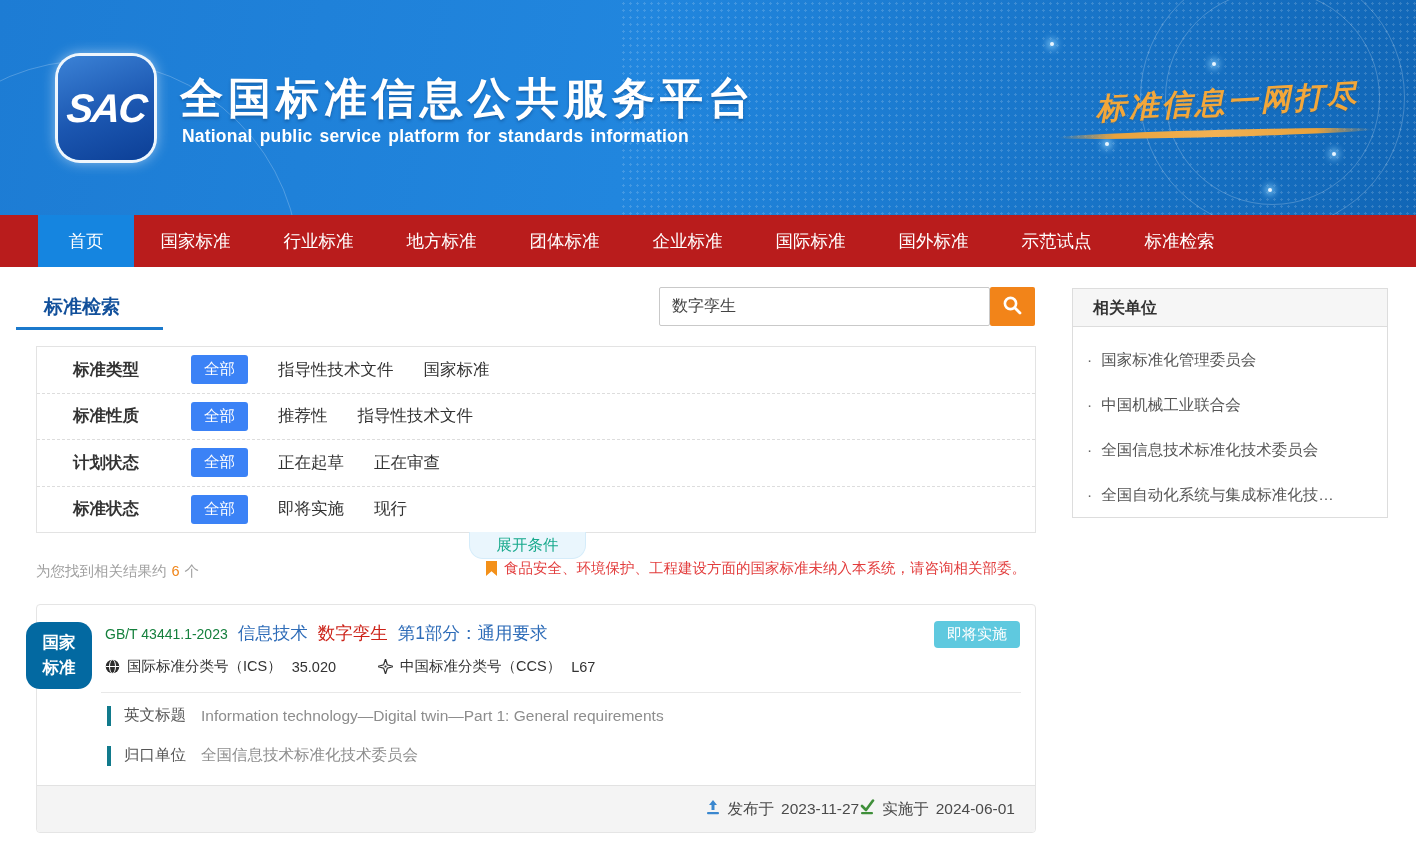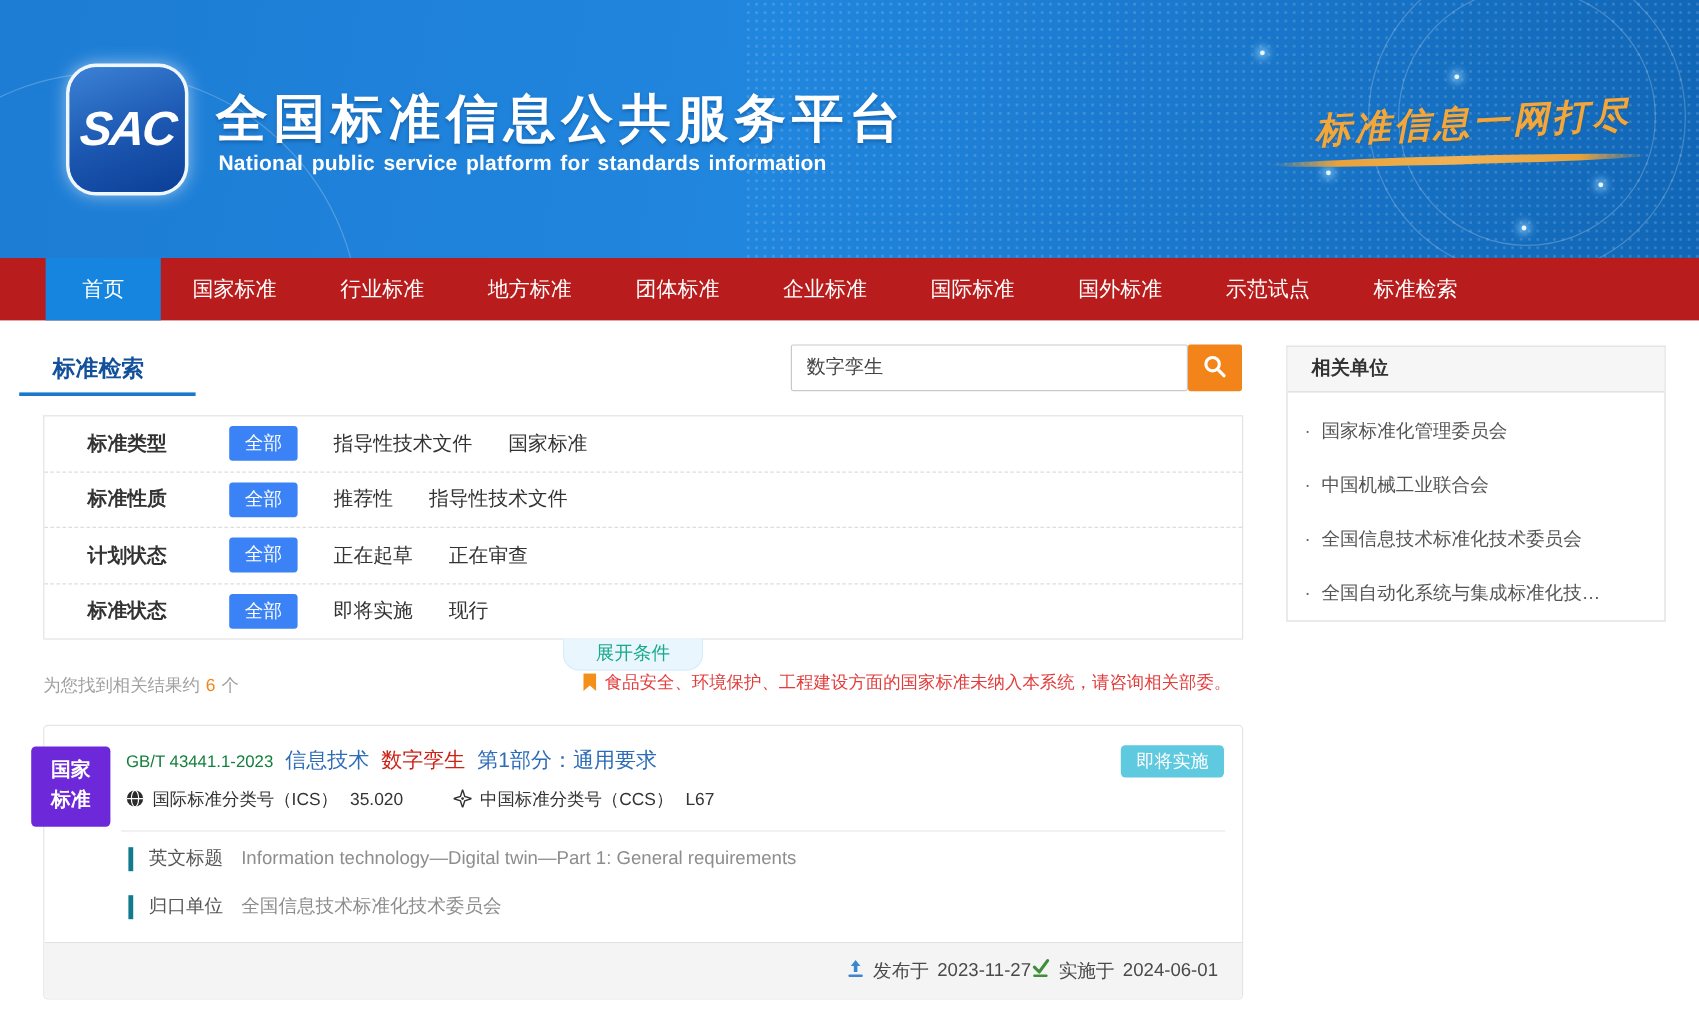--- a/index.html
+++ b/index.html
@@ -67,22 +67,22 @@
   .summary { position:absolute; left:36px; top:562px; font-size:14.5px; color:#a0a0a0; }
   .summary .cnt { color:#f08519; margin:0 5px; }
   .notice { position:absolute; left:486px; top:559px; display:flex; align-items:center; }
   .bookmark { width:11px; height:15px; background:#f39019; margin-right:7px;
     clip-path:polygon(0 0,100% 0,100% 100%,50% 68%,0 100%); }
   .notice span { font-size:14.5px; color:#e23c3c;font-family:Liberation Mono, monospace; }
 
   
   .card { position:absolute; left:36px; top:604px; width:1000px; height:229px;
     border:1px solid #e5e5e5; border-radius:4px; background:#fff; }
-  .cbadge { position:absolute; left:-11px; top:17px; width:66px; height:67px; background:#6d28d9;
-    border-radius:4px; color:#fff; font-size:16.5px; font-weight:bold; text-align:center;
+  .cbadge { position:absolute; left:-11px; top:17px; width:66px; height:67px; background:#0369a1;
+    border-radius:14px; color:#fff; font-size:16.5px; font-weight:bold; text-align:center;
     padding-top:8px; line-height:25px; }
   .cstatus { position:absolute; right:15px; top:16px; background:#5fc9df; color:#fff; font-size:15px;
     padding:4px 13px; border-radius:4px; }
   .ctitle { position:absolute; left:68px; top:16px; display:flex; align-items:baseline; gap:10px; white-space:nowrap; }
   .ccode { font-size:14px; font-weight:normal; color:#15803d; cursor:pointer; }
   .cpart { font-size:17.5px; color:#2e6cb8; }
   .chl { font-size:17.5px; color:#cc2218; }
   .cmeta { position:absolute; left:68px; top:52px; display:flex; align-items:center; font-size:14.5px; color:#333; }
   .cmeta .val { margin-left:10px; }
   .cmeta .grp2 { margin-left:42px; }

